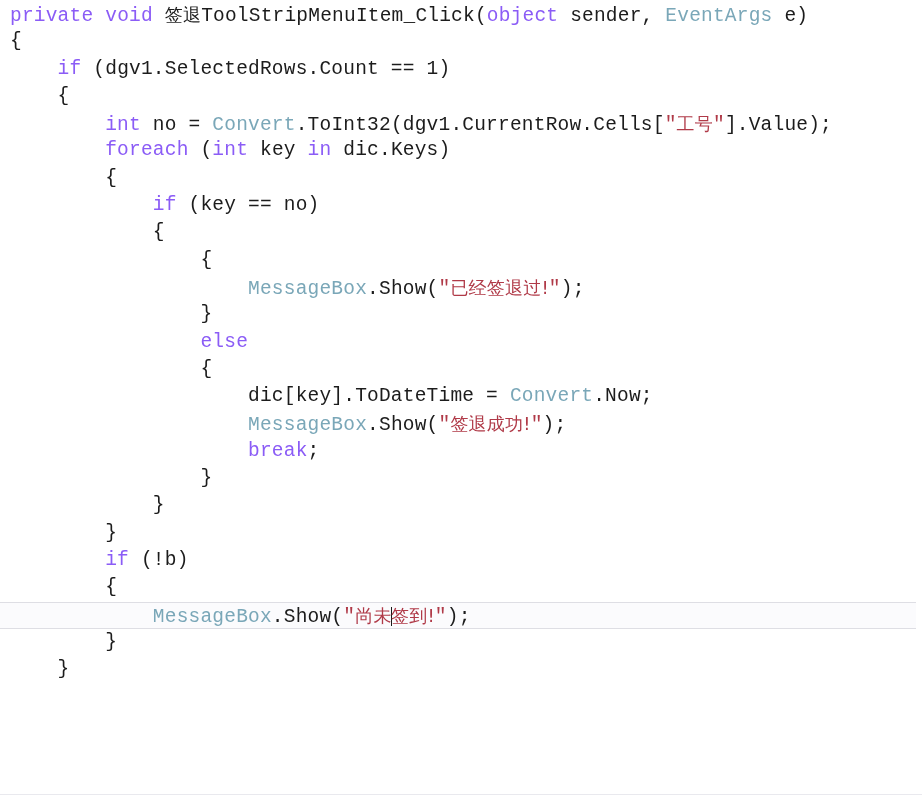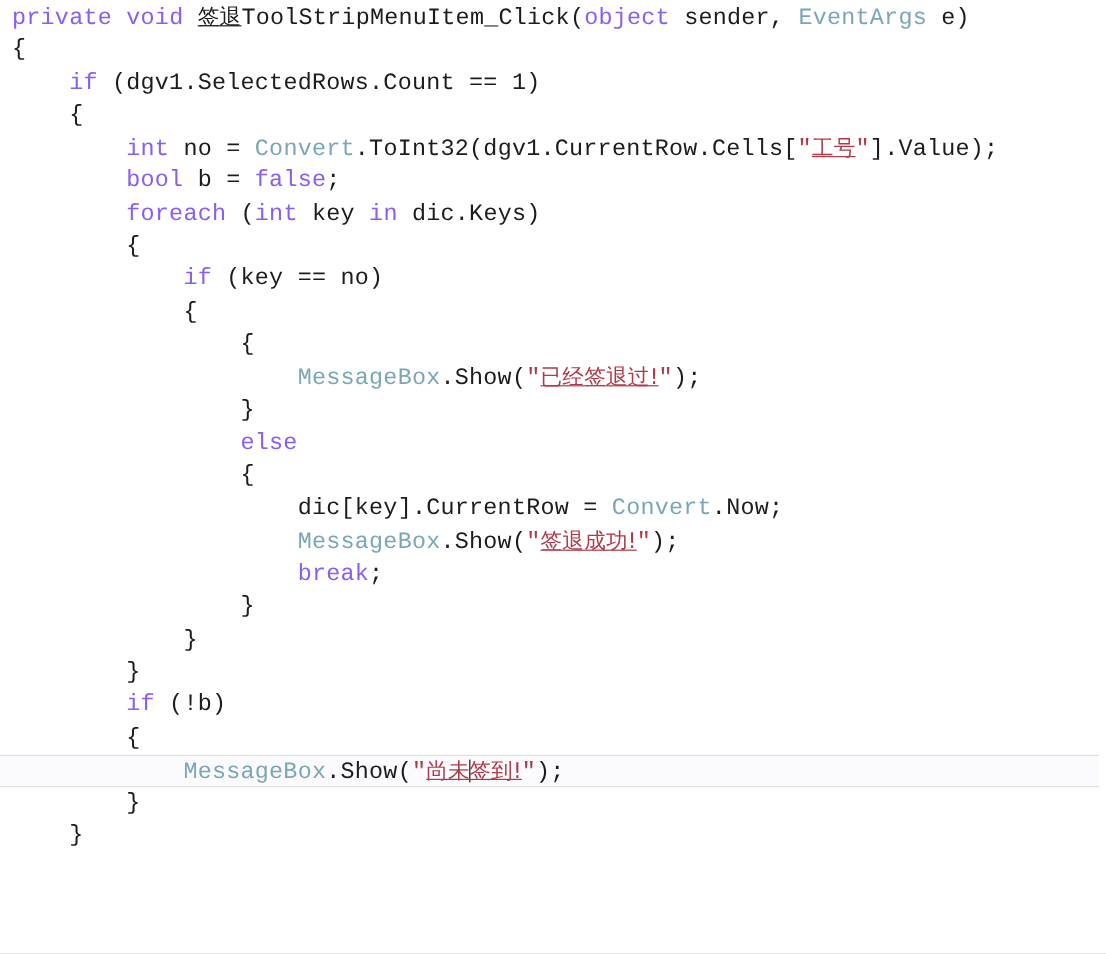--- a/index.html
+++ b/index.html
@@ -55,21 +55,20 @@
   
   .kw   { color: #8b5cf6; }
   .typ  { color: #7aa7b8; }
   .str  { color: #b03a48; }
   .pln  { color: #1c1c1c; }
   .num  { color: #1c1c1c; }
 
   .cjk {
     font-family: "DejaVu Sans", "Liberation Sans", sans-serif;
     font-size: 18px;
-    text-decoration: underline;
   }
 
   .caret {
     display: inline-block;
     width: 0;
     border-left: 1.6px solid #1a1a1a;
     height: 19px;
     vertical-align: -4px;
     margin: 0 -0.8px;
   }
@@ -86,31 +85,30 @@
 </head>
 <body>
 
 <div id="editor">
   <div id="code-surface">
       <div class="code-line"><span class="pln"></span><span class="kw">private</span><span class="pln"> </span><span class="kw">void</span><span class="pln"> </span><span class="pln cjk">签退</span><span class="pln">ToolStripMenuItem_Click(</span><span class="kw">object</span><span class="pln"> sender, </span><span class="typ">EventArgs</span><span class="pln"> e)</span></div>
       <div class="code-line"><span class="pln"></span><span class="pln">{</span></div>
       <div class="code-line"><span class="pln">    </span><span class="kw">if</span><span class="pln"> (dgv1.SelectedRows.Count == </span><span class="num">1</span><span class="pln">)</span></div>
       <div class="code-line"><span class="pln">    </span><span class="pln">{</span></div>
       <div class="code-line"><span class="pln">        </span><span class="kw">int</span><span class="pln"> no = </span><span class="typ">Convert</span><span class="pln">.ToInt32(dgv1.CurrentRow.Cells[</span><span class="str">"</span><span class="str cjk">工号</span><span class="str">"</span><span class="pln">].Value);</span></div>
-      <div class="code-line"><span class="pln">        </span><span class="kw">bool</span><span class="pln"> b = </span><span class="kw">false</span><span class="pln">;</span></div>
       <div class="code-line"><span class="pln">        </span><span class="kw">foreach</span><span class="pln"> (</span><span class="kw">int</span><span class="pln"> key </span><span class="kw">in</span><span class="pln"> dic.Keys)</span></div>
       <div class="code-line"><span class="pln">        </span><span class="pln">{</span></div>
       <div class="code-line"><span class="pln">            </span><span class="kw">if</span><span class="pln"> (key == no)</span></div>
       <div class="code-line"><span class="pln">            </span><span class="pln">{</span></div>
       <div class="code-line"><span class="pln">                </span><span class="pln">{</span></div>
       <div class="code-line"><span class="pln">                    </span><span class="typ">MessageBox</span><span class="pln">.Show(</span><span class="str">"</span><span class="str cjk">已经签退过!</span><span class="str">"</span><span class="pln">);</span></div>
       <div class="code-line"><span class="pln">                </span><span class="pln">}</span></div>
       <div class="code-line"><span class="pln">                </span><span class="kw">else</span></div>
       <div class="code-line"><span class="pln">                </span><span class="pln">{</span></div>
-      <div class="code-line"><span class="pln">                    </span><span class="pln">dic[key].CurrentRow = </span><span class="typ">Convert</span><span class="pln">.Now;</span></div>
+      <div class="code-line"><span class="pln">                    </span><span class="pln">dic[key].ToDateTime = </span><span class="typ">Convert</span><span class="pln">.Now;</span></div>
       <div class="code-line"><span class="pln">                    </span><span class="typ">MessageBox</span><span class="pln">.Show(</span><span class="str">"</span><span class="str cjk">签退成功!</span><span class="str">"</span><span class="pln">);</span></div>
       <div class="code-line"><span class="pln">                    </span><span class="kw">break</span><span class="pln">;</span></div>
       <div class="code-line"><span class="pln">                </span><span class="pln">}</span></div>
       <div class="code-line"><span class="pln">            </span><span class="pln">}</span></div>
       <div class="code-line"><span class="pln">        </span><span class="pln">}</span></div>
       <div class="code-line"><span class="pln">        </span><span class="kw">if</span><span class="pln"> (!b)</span></div>
       <div class="code-line"><span class="pln">        </span><span class="pln">{</span></div>
       <div class="code-line current"><span class="pln">            </span><span class="typ">MessageBox</span><span class="pln">.Show(</span><span class="str">"</span><span class="str cjk">尚未</span><span class="caret"></span><span class="str cjk">签到!</span><span class="str">"</span><span class="pln">);</span></div>
       <div class="code-line"><span class="pln">        </span><span class="pln">}</span></div>
       <div class="code-line"><span class="pln">    </span><span class="pln">}</span></div>

